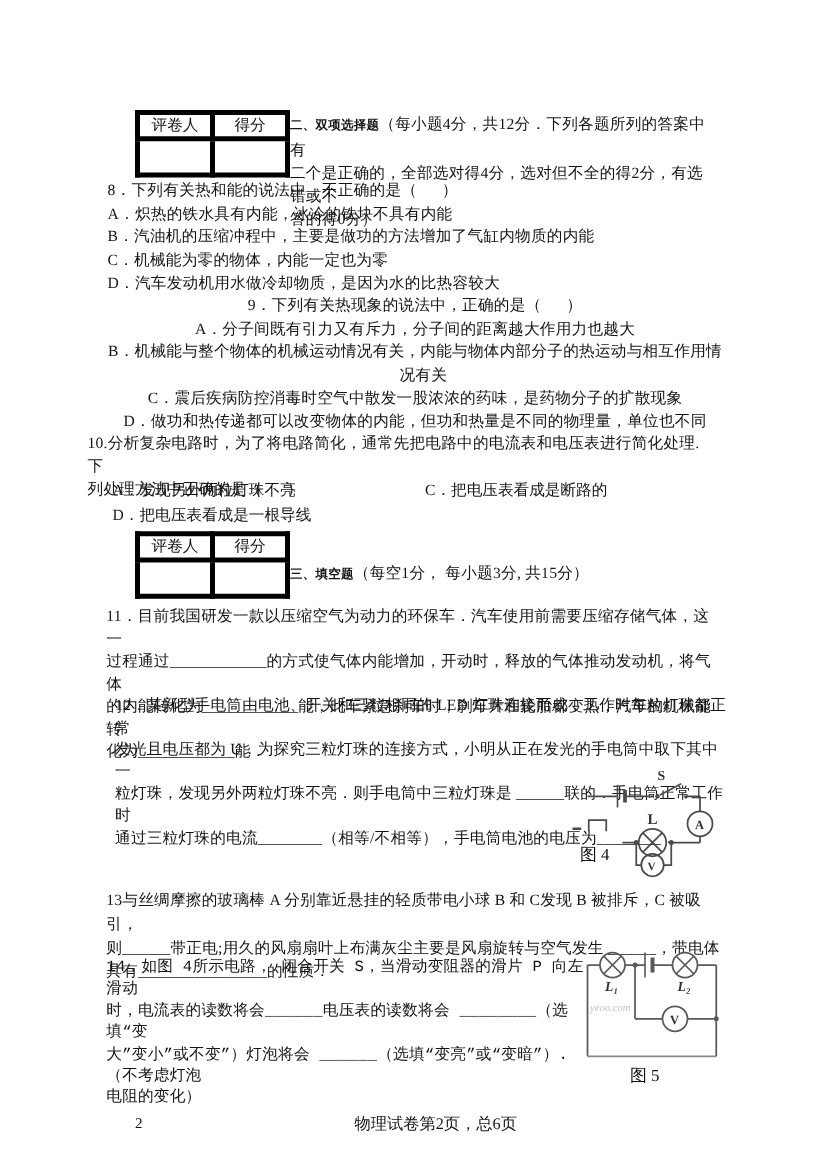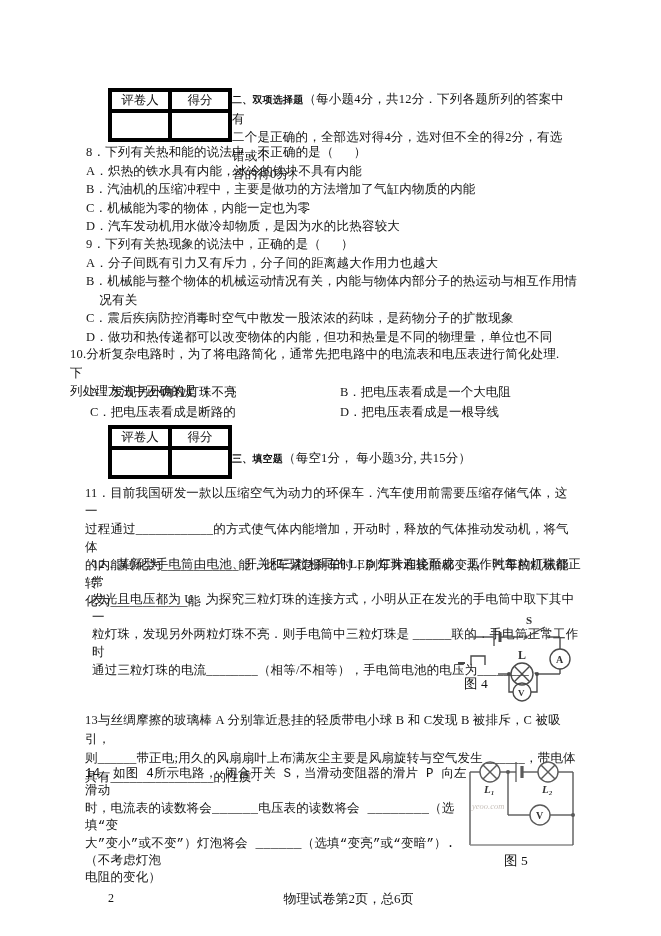--- a/index.html
+++ b/index.html
@@ -39,33 +39,32 @@
 <div class="abs txt" style="left:232px; top:90px; width:338px;"><span class="sec-title">二、双项选择题</span><span>（每小题4分，共12分．下列各题所列的答案中有
 二个是正确的，全部选对得4分，选对但不全的得2分，有选错或不
 答的得0分）</span></div>
 
 <div class="abs txt" style="left:86px; top:143px; width:492px;">8．下列有关热和能的说法中，不正确的是（      ）
 A．炽热的铁水具有内能，冰冷的铁块不具有内能
 B．汽油机的压缩冲程中，主要是做功的方法增加了气缸内物质的内能
 C．机械能为零的物体，内能一定也为零
 D．汽车发动机用水做冷却物质，是因为水的比热容较大</div>
 
-<div class="abs txt" style="left:86px; top:235px; width:492px;">9．下列有关热现象的说法中，正确的是（      ）
+<div class="abs txt" style="left:86px; top:235px; width:492px;text-align:center;">9．下列有关热现象的说法中，正确的是（      ）
 A．分子间既有引力又有斥力，分子间的距离越大作用力也越大
 B．机械能与整个物体的机械运动情况有关，内能与物体内部分子的热运动与相互作用情
     况有关
 C．震后疾病防控消毒时空气中散发一股浓浓的药味，是药物分子的扩散现象
 D．做功和热传递都可以改变物体的内能，但功和热量是不同的物理量，单位也不同</div>
 
 <div class="abs txt" style="left:70px; top:345px; width:495px;">10.分析复杂电路时，为了将电路简化，通常先把电路中的电流表和电压表进行简化处理.下
 列处理方法中正确的是（      ）</div>
 
 <div class="abs opt-grid" style="left:90px; top:383px;">
   <div>A．发现另外两粒灯珠不亮</div>
-  <div>B．把电压表看成是一个大电阻</div>
   <div>C．把电压表看成是断路的</div>
   <div>D．把电压表看成是一根导线</div>
 </div>
 
 <table class="score-table abs" style="left:108px; top:425px;">
   <tbody>
       <tr class="hdr">
     <td>评卷人</td>
     <td>得分</td>
   </tr>

